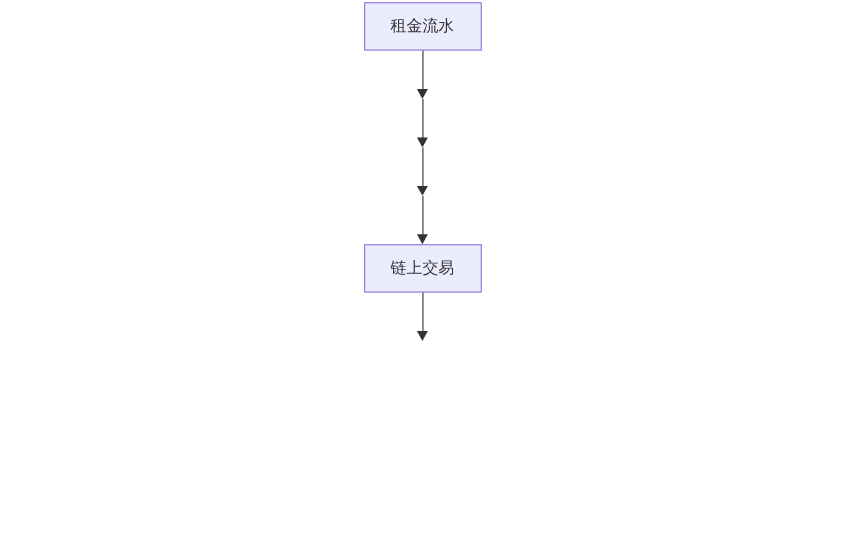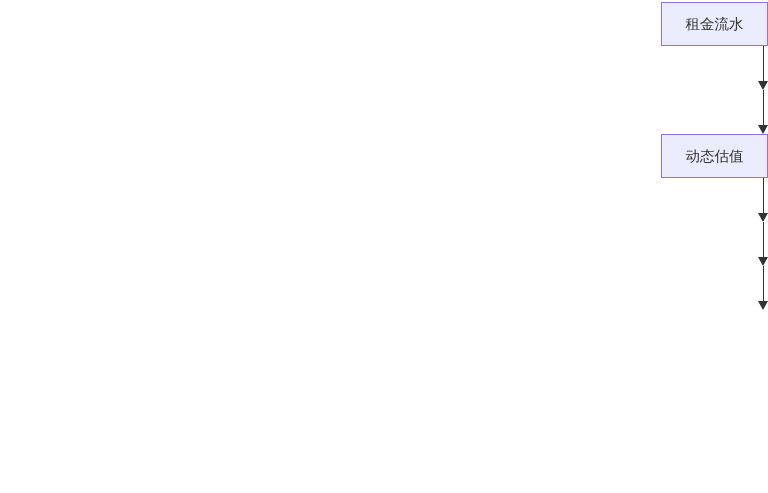--- a/index.html
+++ b/index.html
@@ -15,21 +15,21 @@
     overflow: hidden;
     font-family: "DejaVu Sans", "Liberation Sans", sans-serif;
   }
   .flow {
     position: absolute;
     top: 2px;
     left: 0;
     right: 0;
     display: flex;
     flex-direction: column;
-    align-items: flex-end;
+    align-items: center;
   }
   .node {
     box-sizing: border-box;
     min-width: 107px;
     height: 44px;
     padding: 0 13px;
     display: flex;
     align-items: center;
     justify-content: center;
     background: var(--node-fill, #ECECFF);
@@ -76,35 +76,35 @@
       <div class="shaft"></div>
       <div class="head"></div>
     </div>
 
 
     <div class="edge">
       <div class="shaft"></div>
       <div class="head"></div>
     </div>
 
-    <div class="node shape-rect">
-      <span>动态估值</span>
-    </div>
 
     <div class="edge">
       <div class="shaft"></div>
       <div class="head"></div>
     </div>
 
 
     <div class="edge">
       <div class="shaft"></div>
       <div class="head"></div>
     </div>
 
+    <div class="node shape-rect">
+      <span>链上交易</span>
+    </div>
 
     <div class="edge">
       <div class="shaft"></div>
       <div class="head"></div>
     </div>
 
 
   </div>
 </div>
 

